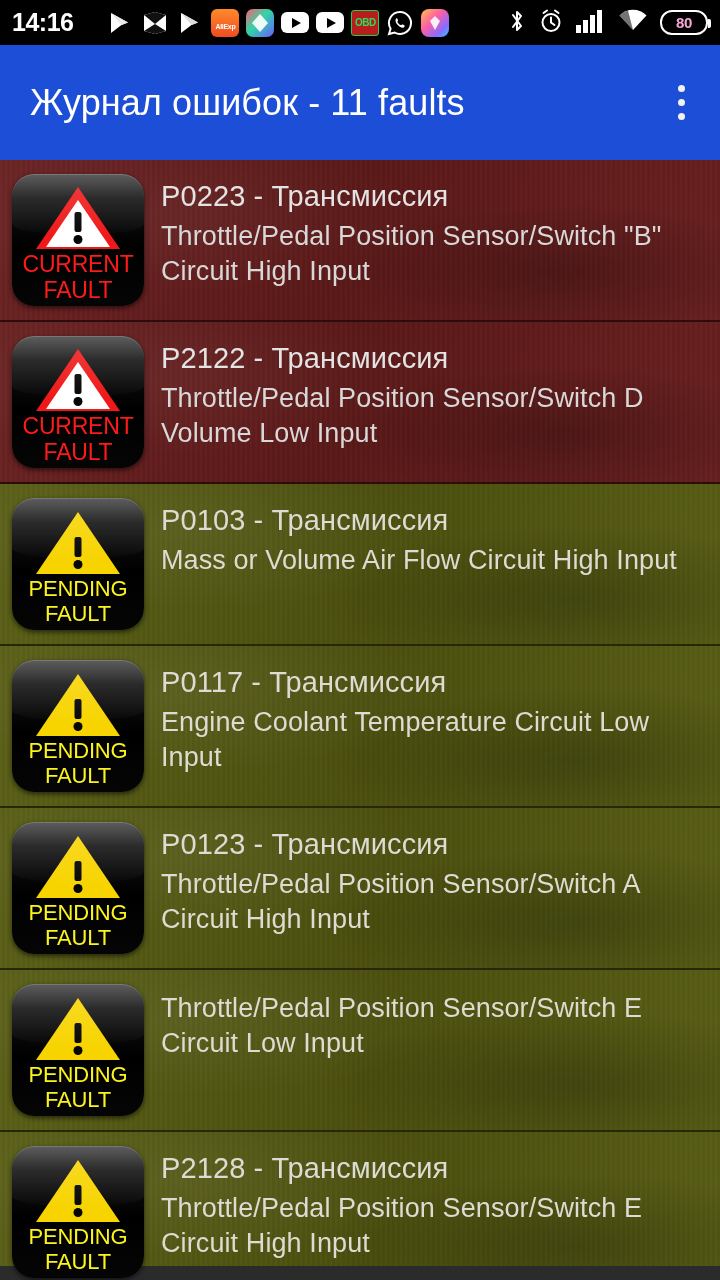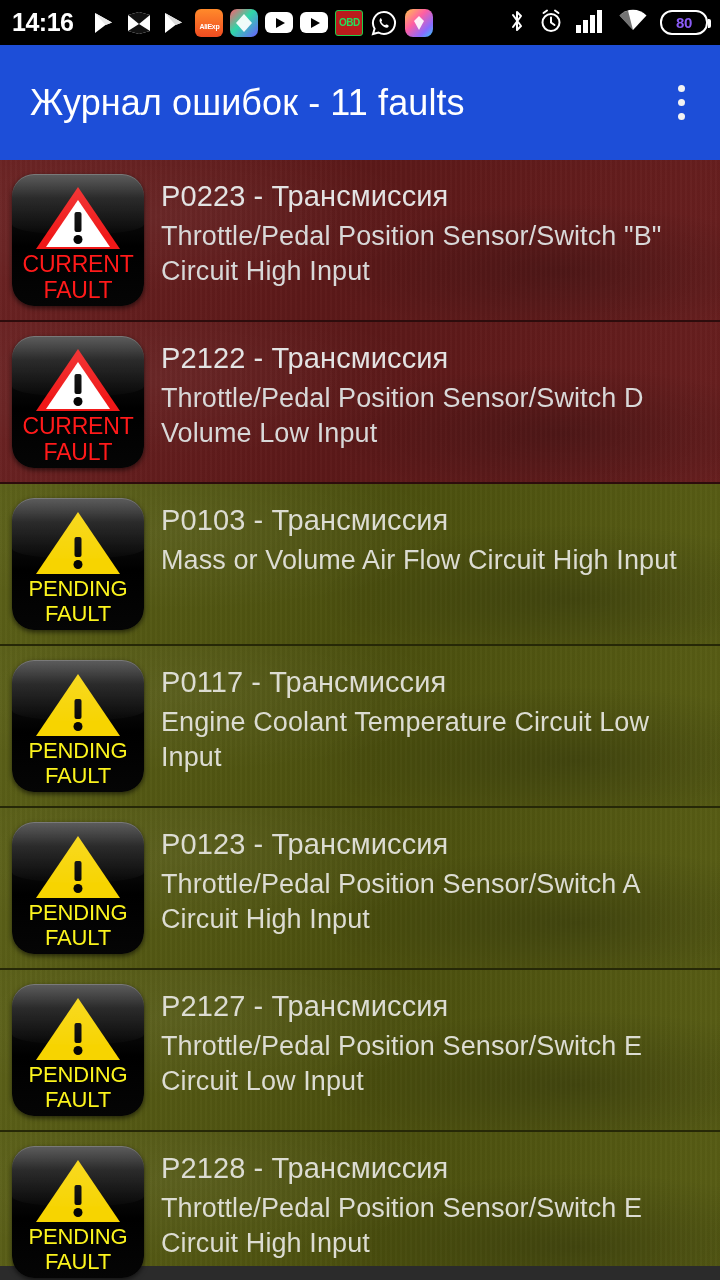--- a/index.html
+++ b/index.html
@@ -24,21 +24,21 @@
     display:flex;
     align-items:center;
     padding:0 12px;
   }
   #statusbar .clock {
     color:#fff;
     font-size:25px;
     font-weight:700;
     letter-spacing:-0.5px;
     line-height:1;
-    margin-right:10px;
+    margin-right:26px;
     font-family:"Liberation Sans", sans-serif;
   }
   .sb-left { display:flex; align-items:center; gap:7px; flex:0 0 auto; }
   .sb-spacer { flex:1 1 auto; }
   .sb-right { display:flex; align-items:center; gap:12px; flex:0 0 auto; }
   .appicon { width:28px; height:28px; position:relative; display:block; }
   .ic-ali {
     width:28px;height:28px;border-radius:6px;
     background:linear-gradient(180deg,#ff8a2b 0%,#f04c21 100%);
     display:flex;align-items:center;justify-content:center;
@@ -68,21 +68,21 @@
   .ic-pixel {
     width:28px;height:28px;border-radius:8px;
     background:linear-gradient(135deg,#ffc14d 0%,#ff5fa2 40%,#8a6bff 75%,#35c7f5 100%);
     display:flex;align-items:center;justify-content:center;
   }
 
   .sysicon { display:block; }
   .battery {
     width:48px;height:25px;border:2.5px solid #fff;border-radius:12px;
     display:flex;align-items:center;justify-content:center;
-    color:#8b5cf6;font-size:15px;font-weight:700;letter-spacing:-0.3px;
+    color:#f9a8d4;font-size:15px;font-weight:700;letter-spacing:-0.3px;
     position:relative;
   }
   .battery::after{
     content:"";position:absolute;right:-5px;top:7px;
     width:3px;height:9px;background:#fff;border-radius:0 2px 2px 0;
   }
 
   
   #appbar {
     height:115px;
@@ -429,21 +429,20 @@
           <div class="tri-wrap">
             <span class="tri-out"></span>
             <span class="tri-in"></span>
             <span class="bang"></span>
             <span class="bang-dot"></span>
           </div>
           <div class="lbl1">PENDING</div>
           <div class="lbl2">FAULT</div>
         </div>
         <div class="rowtext">
-          <div class="code">P2127 - Трансмиссия</div>
           <div class="desc">Throttle/Pedal Position Sensor/Switch E Circuit Low Input</div>
         </div>
       </div>
       <div class="row pending">
         <div class="badge pen">
           <div class="tri-wrap">
             <span class="tri-out"></span>
             <span class="tri-in"></span>
             <span class="bang"></span>
             <span class="bang-dot"></span>

